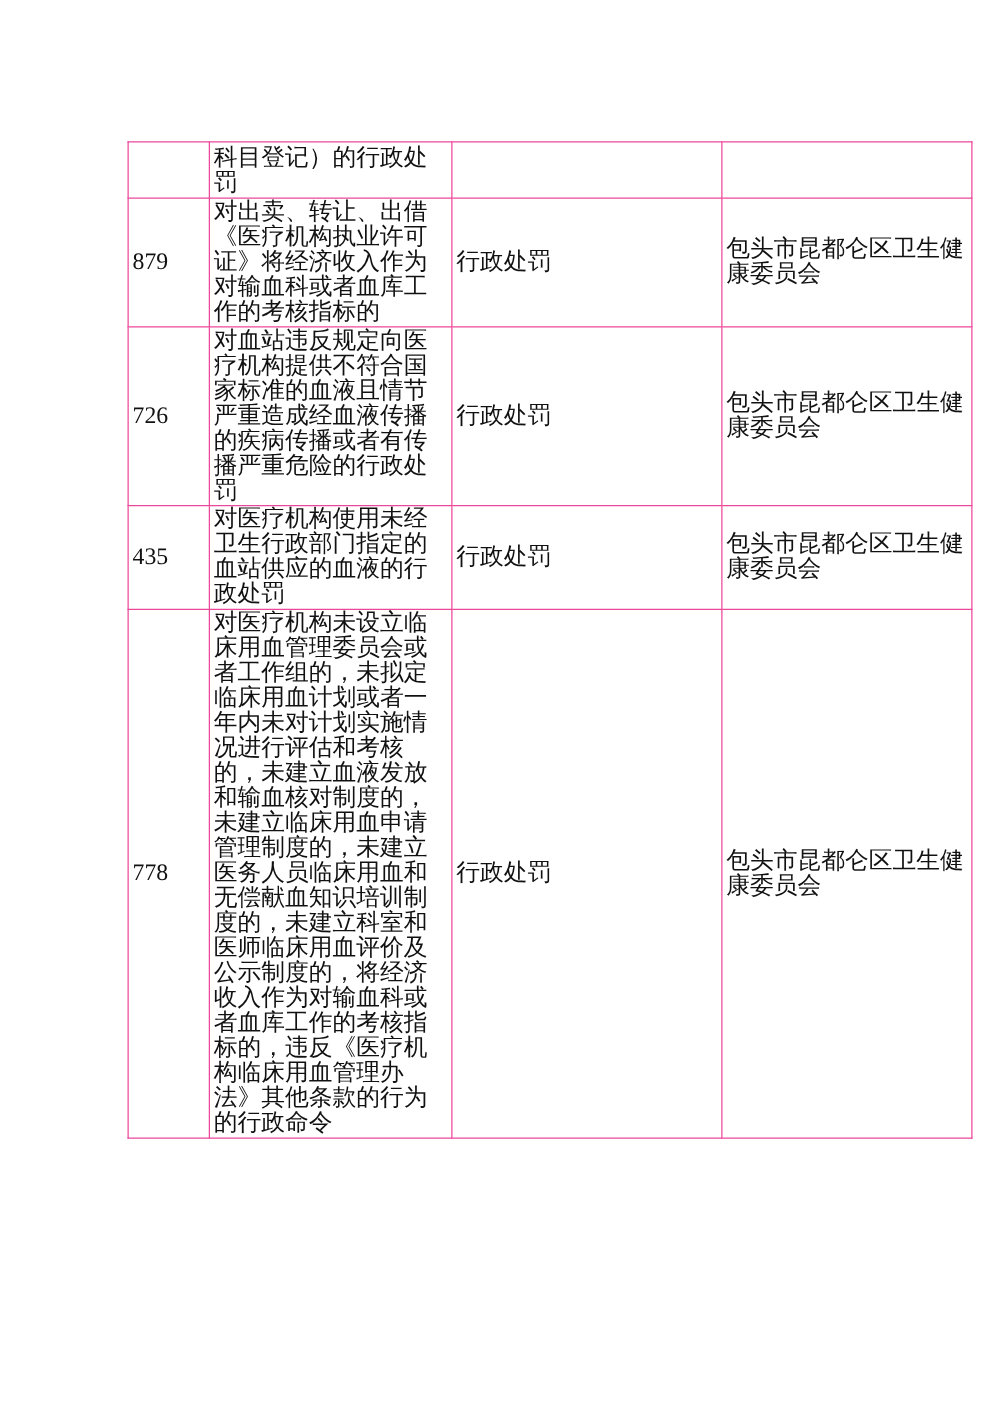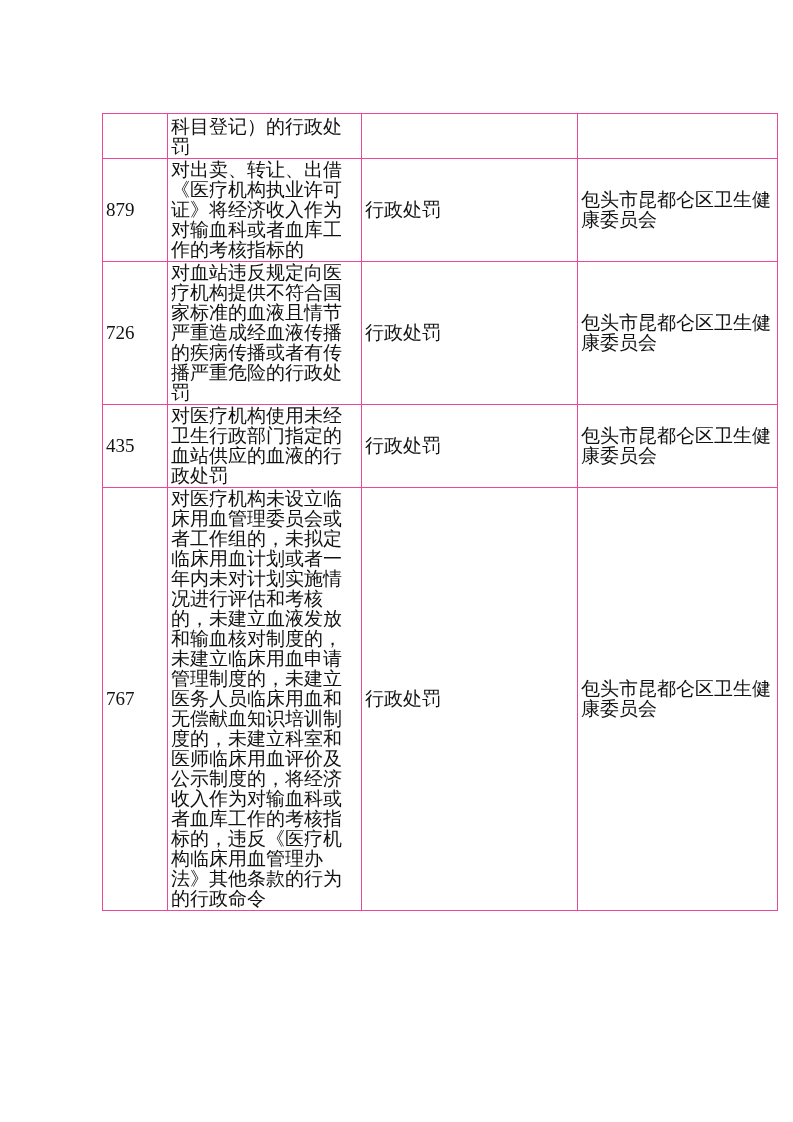--- a/index.html
+++ b/index.html
@@ -95,21 +95,21 @@
 
     <tr class="r-882">
       <td class="col-no">435</td>
       <td class="col-matter">对医疗机构使用未经卫生行政部门指定的血站供应的血液的行政处罚</td>
       <td class="col-cat">行政处罚</td>
       <td class="col-dept">包头市昆都仑区卫生健康委员会</td>
     </tr>
 
 
     <tr class="r-884">
-      <td class="col-no">767</td>
+      <td class="col-no">778</td>
       <td class="col-matter">对医疗机构未设立临床用血管理委员会或者工作组的，未拟定临床用血计划或者一年内未对计划实施情况进行评估和考核的，未建立血液发放和输血核对制度的，未建立临床用血申请管理制度的，未建立医务人员临床用血和无偿献血知识培训制度的，未建立科室和医师临床用血评价及公示制度的，将经济收入作为对输血科或者血库工作的考核指标的，违反《医疗机构临床用血管理办法》其他条款的行为的行政命令</td>
       <td class="col-cat">行政处罚</td>
       <td class="col-dept">包头市昆都仑区卫生健康委员会</td>
     </tr>
 
   </tbody>
     </table>
 </div>
 
 </body></html>

